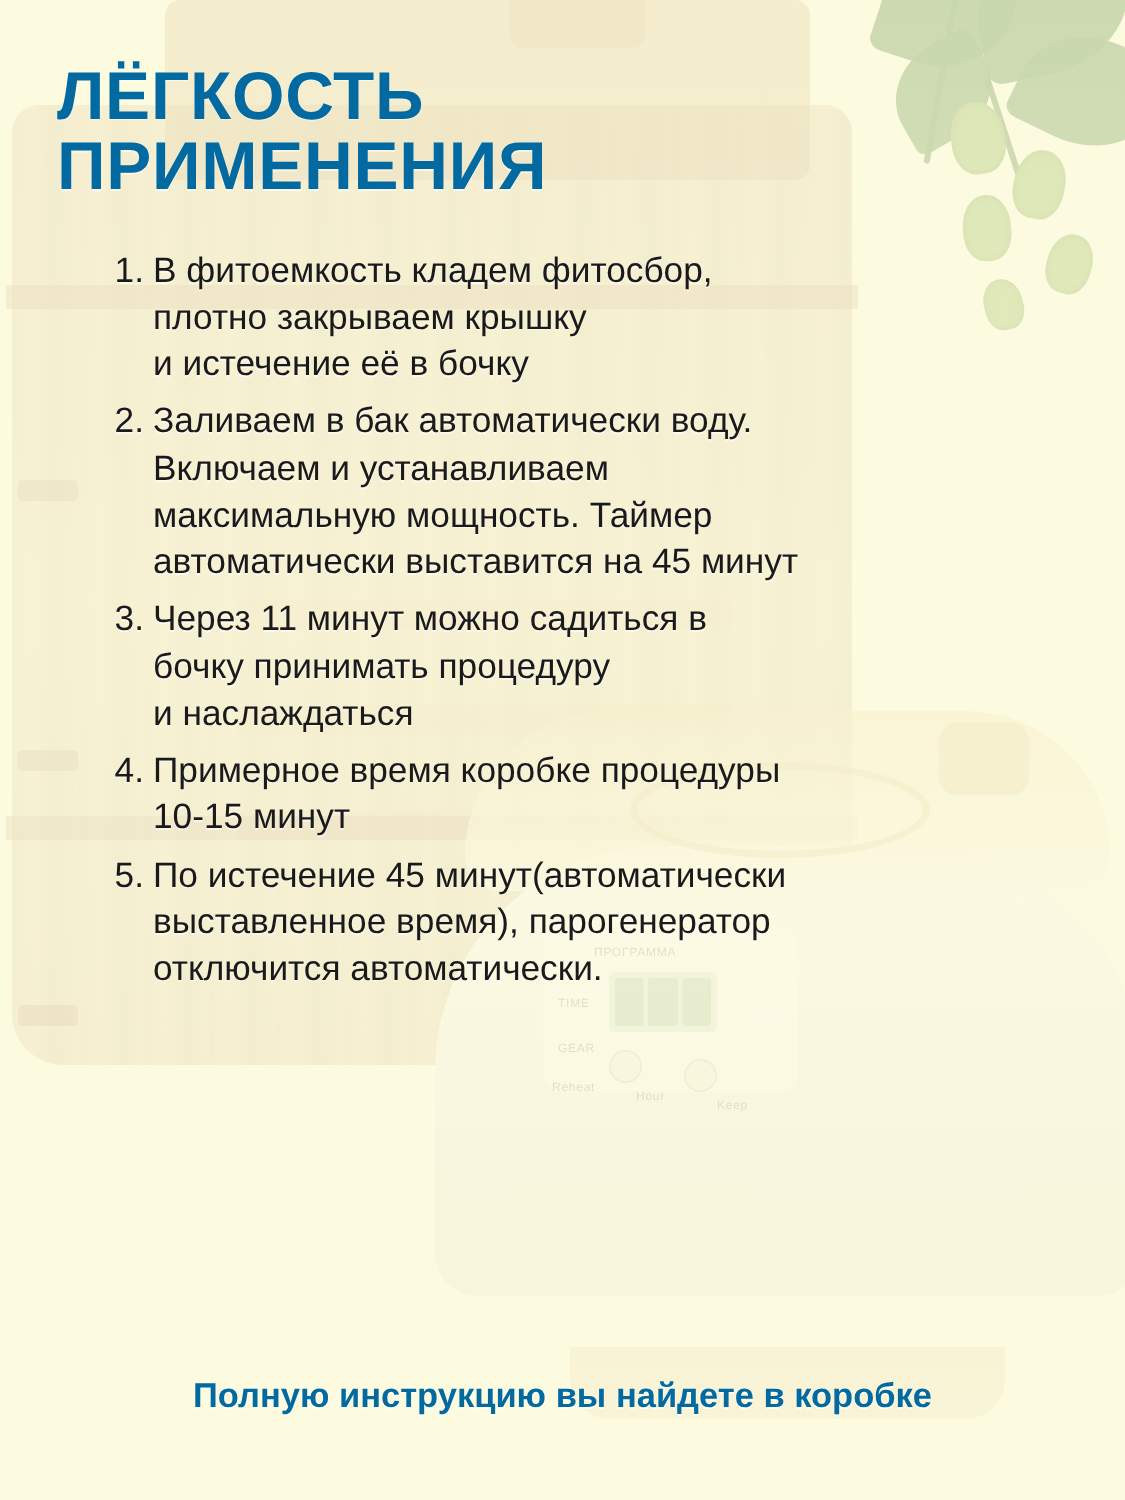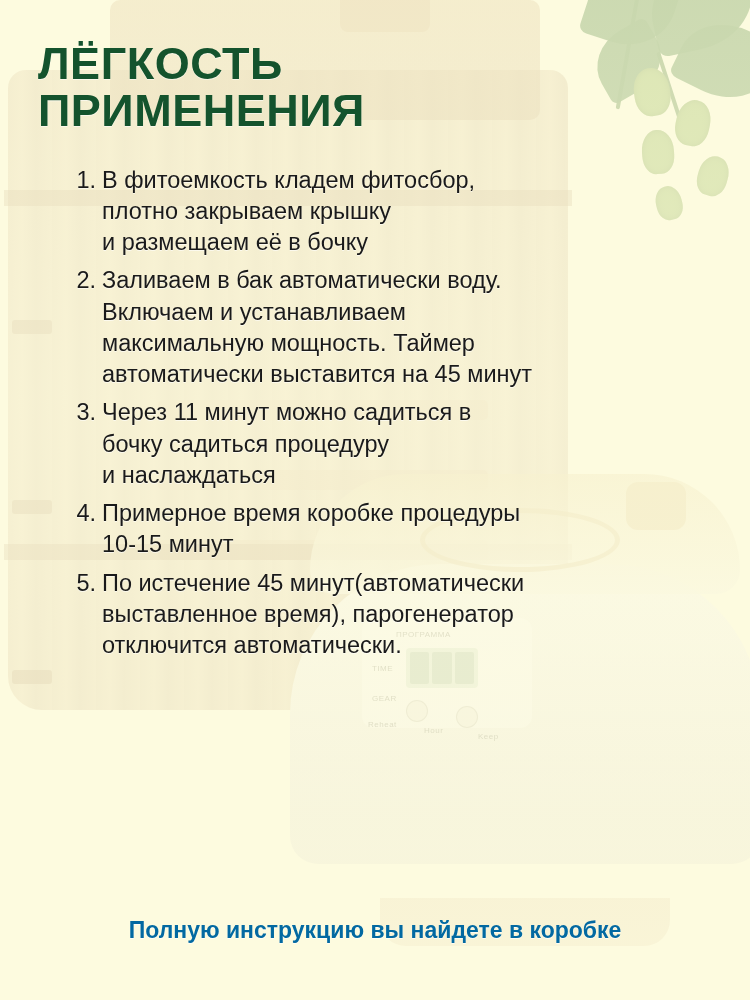--- a/index.html
+++ b/index.html
@@ -238,21 +238,21 @@
     padding: 40px 28px 0 38px;
     box-sizing: border-box;
     height: 100%;
   }
 
   .headline {
     font-family: "Liberation Sans", sans-serif;
     font-weight: bold;
     font-size: 45px;
     line-height: 1.05;
-    color: #14532d;
+    color: #0369a1;
     letter-spacing: 0.5px;
     text-transform: uppercase;
     margin: 0 0 30px 0;
     text-shadow: 0 1px 0 rgba(255,255,255,0.55);
   }
   .headline .line { display: block; }
 
   ol.steps {
     margin: 12px;
     padding: 0 0 0 52px;
@@ -356,31 +356,31 @@
 
     <h1 class="headline">
       <span class="line">ЛЁГКОСТЬ</span>
       <span class="line">ПРИМЕНЕНИЯ</span>
     </h1>
 
     <ol class="steps">
       <li>
         <span class="l">В фитоемкость кладем фитосбор,</span>
         <span class="l">плотно закрываем крышку</span>
-        <span class="l">и размещаем её в бочку</span>
+        <span class="l">и истечение её в бочку</span>
       </li>
       <li>
         <span class="l">Заливаем в бак автоматически воду.</span>
         <span class="l">Включаем и устанавливаем</span>
         <span class="l">максимальную мощность. Таймер</span>
         <span class="l">автоматически выставится на 45 минут</span>
       </li>
       <li>
         <span class="l">Через 11 минут можно садиться в</span>
-        <span class="l">бочку садиться процедуру</span>
+        <span class="l">бочку принимать процедуру</span>
         <span class="l">и наслаждаться</span>
       </li>
       <li>
         <span class="l">Примерное время коробке процедуры</span>
         <span class="l">10-15 минут</span>
       </li>
       <li>
         <span class="l">По истечение 45 минут(автоматически</span>
         <span class="l">выставленное время), парогенератор</span>
         <span class="l">отключится автоматически.</span>

